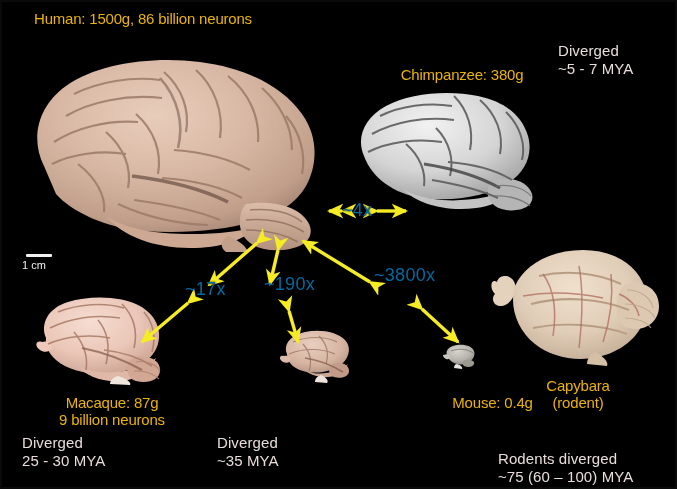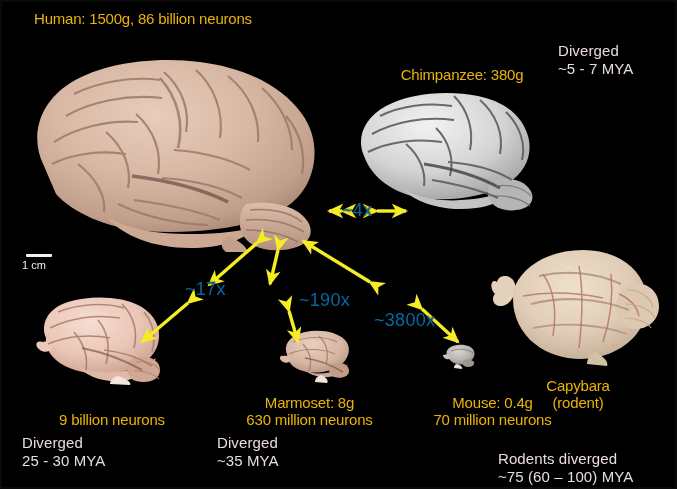--- a/index.html
+++ b/index.html
@@ -316,28 +316,27 @@
 
   <div class="diverged" style="left:556px; top:40px; width:120px;"><span>Diverged</span><br><span>~5 - 7 MYA</span></div>
 
   <div class="scalebar-wrap" style="left:20px; top:252px;">
     <div class="scalebar-line"></div>
     <div class="scalebar-text">1 cm</div>
   </div>
 
   <div class="ratio" style="left:340px; top:198px;">~4x</div>
   <div class="ratio" style="left:183px; top:277px;text-align:right;">~17x</div>
-  <div class="ratio" style="left:262px; top:288px;margin-left:35px;">~190x</div>
-  <div class="ratio" style="left:372px; top:263px;margin-top:45px;">~3800x</div>
+  <div class="ratio" style="left:262px; top:272px;">~190x</div>
+  <div class="ratio" style="left:372px; top:263px;">~3800x</div>
 
   <div class="lbl center" style="left:496px; top:375px; width:160px;text-align:center;"><span>Capybara</span><br><span>(rodent)</span></div>
 
-  <div class="lbl center" style="left:20px; top:392px; width:180px;"><br><span>9 billion neurons</span></div>
+  <div class="lbl center" style="left:20px; top:392px; width:180px;"><span>Macaque: 87g</span><br><span>9 billion neurons</span></div>
   <div class="diverged" style="left:20px; top:432px; width:180px;"><span>Diverged</span><br><span>25 - 30 MYA</span></div>
 
-  <div class="lbl center" style="left:215px; top:392px; width:185px;"><span>Marmoset: 8g</span><br><span>630 million neurons</span></div>
   <div class="diverged" style="left:215px; top:432px; width:185px;"><span>Diverged</span><br><span>~35 MYA</span></div>
 
-  <div class="lbl center" style="left:398px; top:392px; width:185px;"><span>Mouse: 0.4g</span><br><span>70 million neurons</span></div>
+  <div class="lbl center" style="left:398px; top:392px; width:185px;"><span>Mouse: 0.4g</span><br></div>
 
   <div class="diverged" style="left:496px; top:448px; width:176px;"><span>Rodents diverged</span><br><span>~75 (60 – 100) MYA</span></div>
 
 </div>
 
 </body></html>

